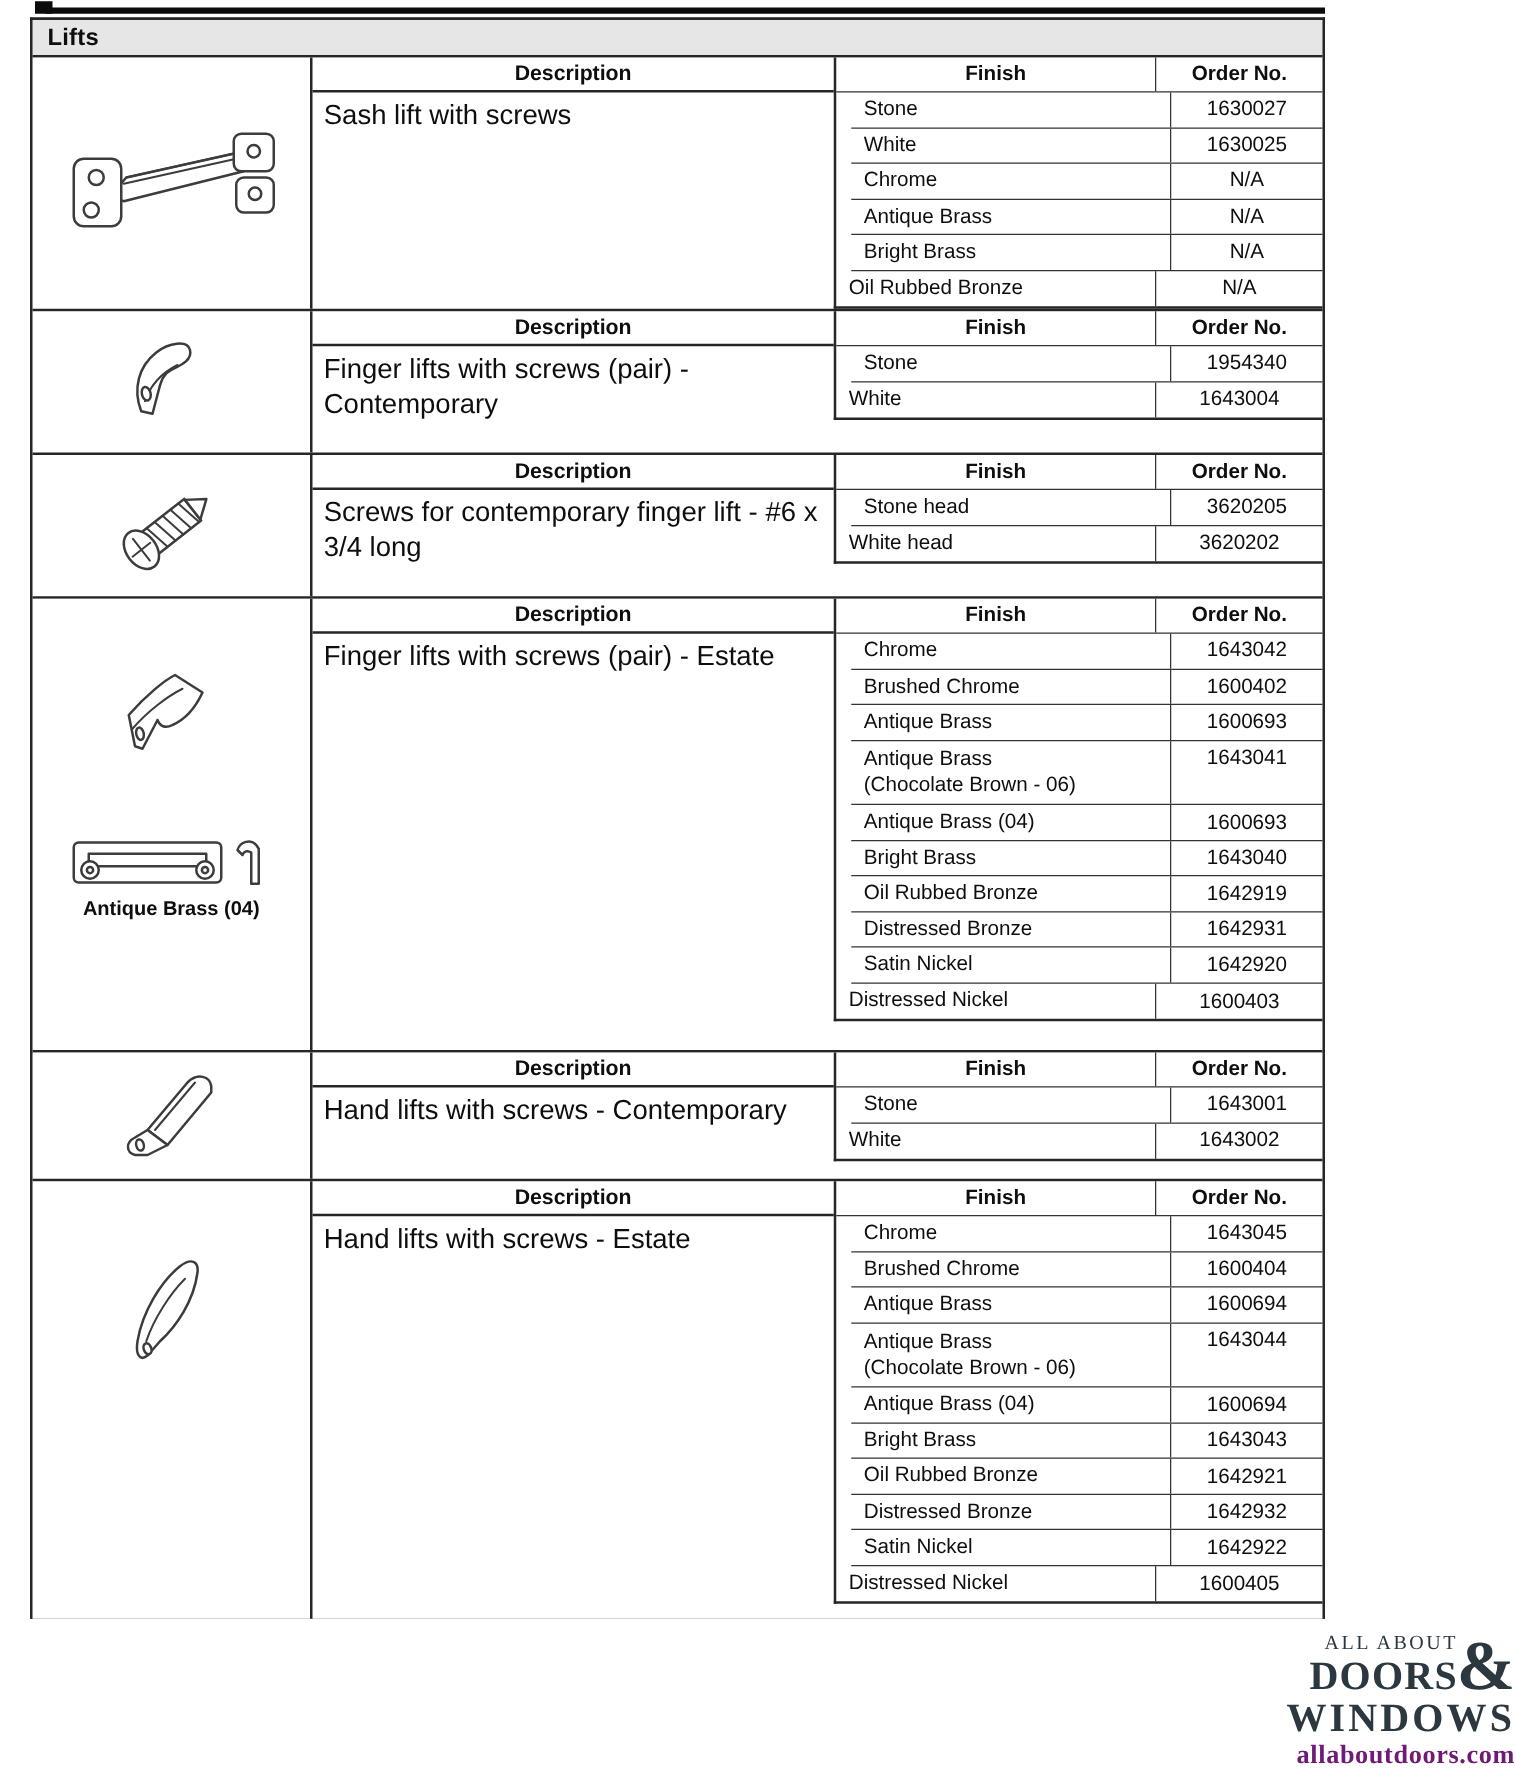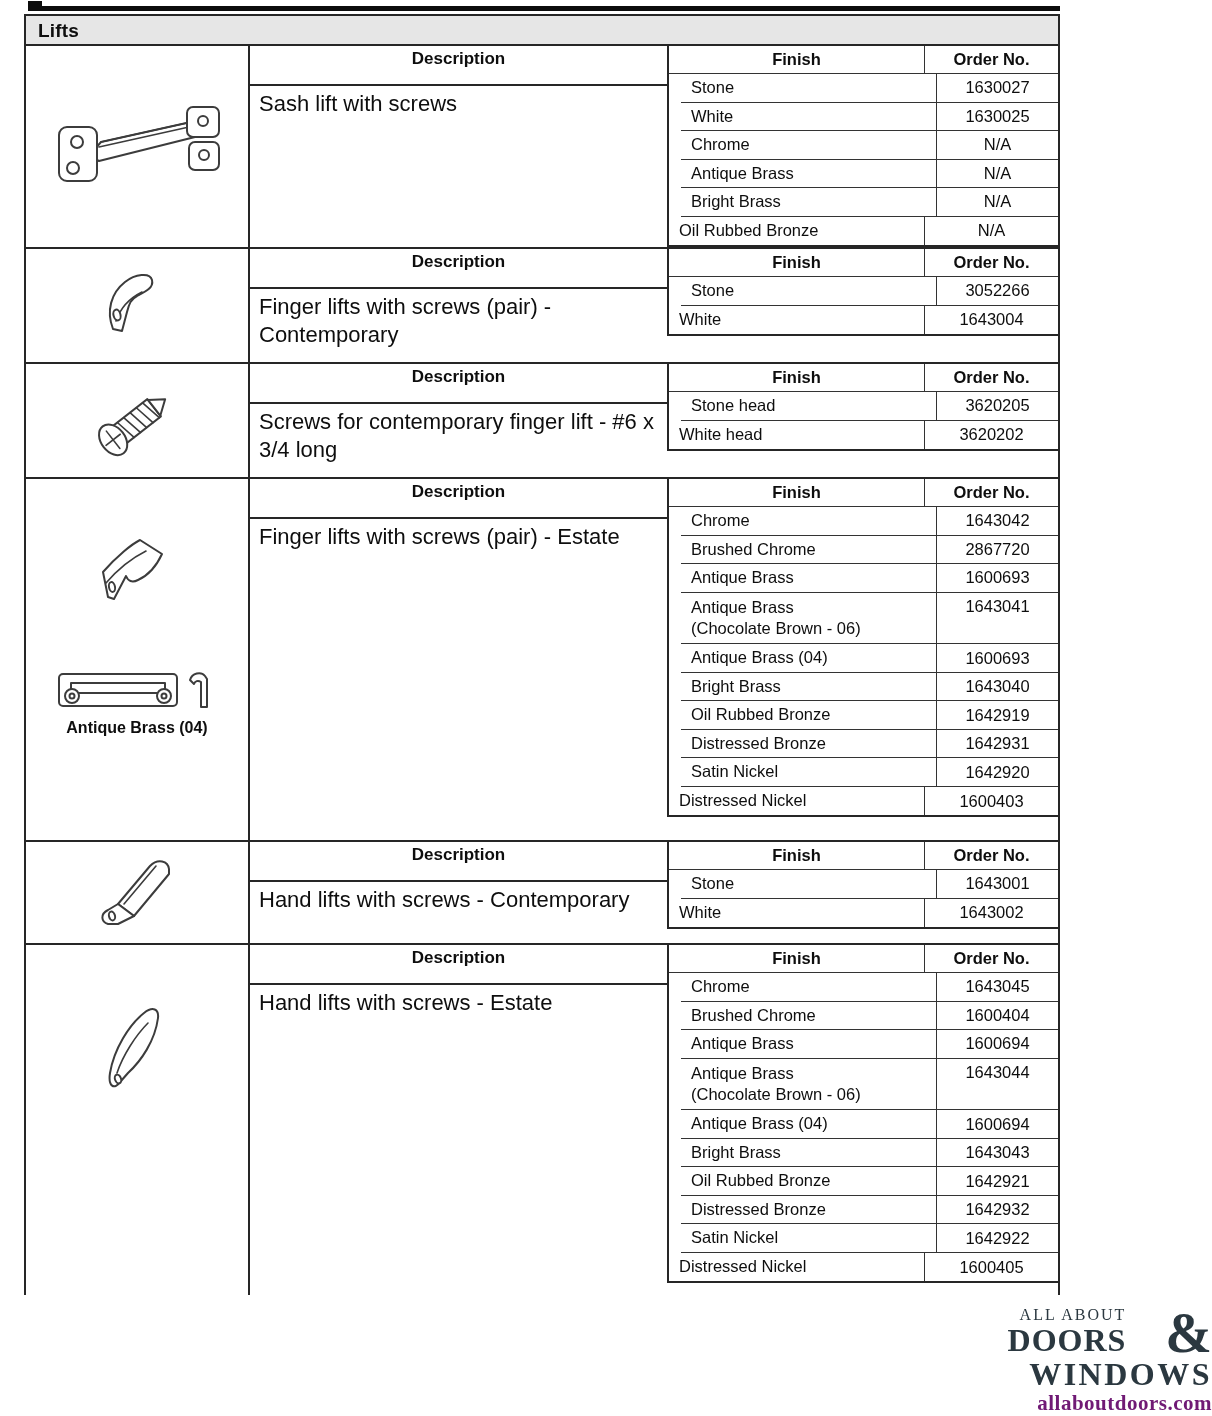--- a/index.html
+++ b/index.html
@@ -33,21 +33,21 @@
   .img-cell .fig { display:flex; flex-direction:column; align-items:center; }
   .fig-caption { font-size:16px; font-weight:bold; margin-top:6px; text-align:center; }
 
   .sec-finger-lift-estate .img-cell { justify-content:flex-start; padding-top:52px; gap:44px; }
   .sec-hand-lift-estate  .img-cell { justify-content:flex-start; padding-top:56px; }
 
   .content { flex:1; display:flex; align-items:flex-start; }
 
   .desc-col { flex:1; display:flex; flex-direction:column; align-self:stretch; }
   .desc-head {
-    height:40px; line-height:26px; text-align:center;
+    height:28px; line-height:26px; text-align:center;
     font-size:17px; font-weight:bold; border-bottom:2px solid #262626;
   }
   .desc-text { padding:4px 6px 4px 9px; font-size:22px; line-height:1.25; }
 
   .inner { width:391px; flex:none; border-left:2px solid #262626; border-bottom:2px solid #262626; }
   .inner .hrow, .inner .row { display:flex;justify-content:space-between; }
   .inner .hrow {
     height:28px; font-size:17px; font-weight:bold;
     border-bottom:1.5px solid #333;
   }
@@ -63,21 +63,21 @@
   .row.multiline .f-cell, .row.multiline .o-cell { align-items:flex-start; padding-top:4px; padding-bottom:4px; }
 
   svg .ln { fill:#fff; stroke:#3c3c3c; stroke-width:2; stroke-linejoin:round; stroke-linecap:round; }
   svg .nofill { fill:none; stroke:#3c3c3c; stroke-width:1.6; stroke-linecap:round; }
 
   
   .logo {
     position:absolute; right:0px; bottom:2px; text-align:right;
     font-family:"Liberation Serif", serif; line-height:1;
   }
-  .logo-row { display:flex; justify-content:flex-end; align-items:flex-end;gap:40px; }
+  .logo-row { display:flex; justify-content:flex-end; align-items:flex-end; }
   .logo-col { display:flex; flex-direction:column; align-items:flex-end; }
   .logo .l1 { font-size:16px; letter-spacing:2px; margin-bottom:1px; }
   .logo .l2 { font-size:32px; font-weight:bold; letter-spacing:1px; }
   .logo .amp { font-size:56px; font-weight:bold; line-height:0.78; margin-left:-1px; }
   .logo .l3 { font-size:32px; font-weight:bold; letter-spacing:2.5px; margin-top:2px; }
   .logo .l4 { font-size:21px; font-weight:bold; margin-top:3px; letter-spacing:0.5px; }
 </style>
 </head>
 <body>
 
@@ -155,21 +155,21 @@
             <div class="desc-head">Description</div>
             <div class="desc-text">Finger lifts with screws (pair) - Contemporary</div>
           </div>
           <div class="inner">
             <div class="hrow">
               <div class="f-cell">Finish</div>
               <div class="o-cell">Order No.</div>
             </div>
             <div class="row">
               <div class="f-cell">Stone</div>
-              <div class="o-cell">3052266</div>
+              <div class="o-cell">1954340</div>
             </div>
             <div class="row">
               <div class="f-cell">White</div>
               <div class="o-cell">1643004</div>
             </div>
           </div>
         </div>
       </div>
       <div class="section sec-screws-contemporary" style="min-height: 115px;">
         <div class="img-cell">
@@ -237,21 +237,21 @@
             <div class="hrow">
               <div class="f-cell">Finish</div>
               <div class="o-cell">Order No.</div>
             </div>
             <div class="row">
               <div class="f-cell">Chrome</div>
               <div class="o-cell">1643042</div>
             </div>
             <div class="row">
               <div class="f-cell">Brushed Chrome</div>
-              <div class="o-cell">2867720</div>
+              <div class="o-cell">1600402</div>
             </div>
             <div class="row">
               <div class="f-cell">Antique Brass</div>
               <div class="o-cell">1600693</div>
             </div>
             <div class="row multiline">
               <div class="f-cell">Antique Brass
 (Chocolate Brown - 06)</div>
               <div class="o-cell">1643041</div>
             </div>

